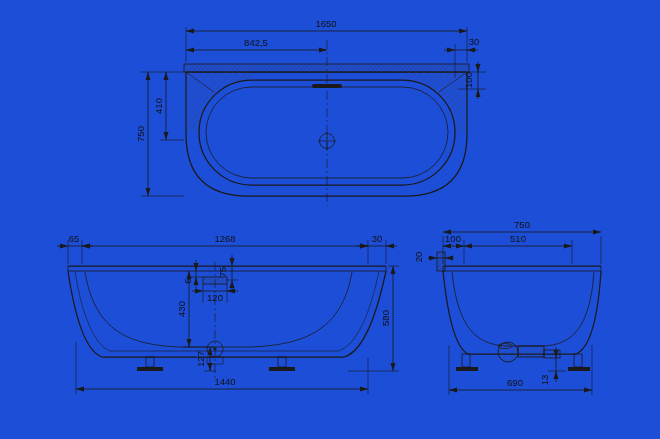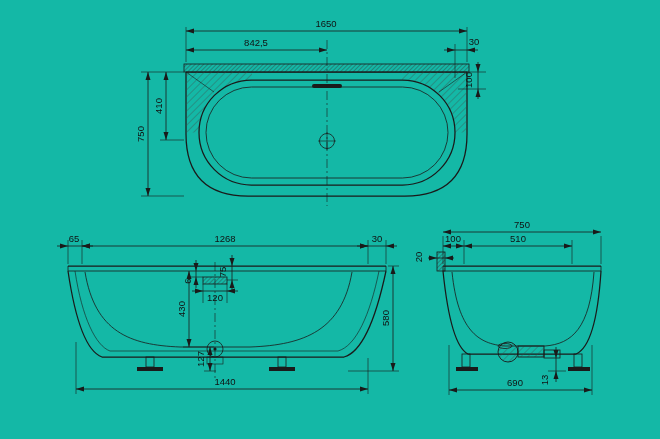--- a/index.html
+++ b/index.html
@@ -1,16 +1,16 @@
 <!DOCTYPE html>
 <html><head>
 <meta charset="utf-8">
 <style>
   html,body{margin:0;padding:0;background:#e8e8e8;}
-  .stage{width:660px;height:439px;background:#14b8a6;position:relative;overflow:hidden;
+  .stage{width:660px;height:439px;background:#1d4ed8;position:relative;overflow:hidden;
          font-family:"Liberation Sans",sans-serif;}
   svg{display:block;}
   .o {stroke:#1a1a1a;stroke-width:1.25;fill:none;stroke-linejoin:round;}
   .i {stroke:#1a1a1a;stroke-width:0.8;fill:none;}
   .x {stroke:#1a1a1a;stroke-width:0.6;fill:none;}
   .dl{stroke:#1a1a1a;stroke-width:0.8;fill:none;}
   .cl{stroke:#1a1a1a;stroke-width:0.6;stroke-dasharray:9 3 2 3;fill:none;}
   .solid{fill:#1a1a1a;stroke:none;}
   text.d{font-size:9.5px;fill:#111;text-anchor:middle;}
 </style>

